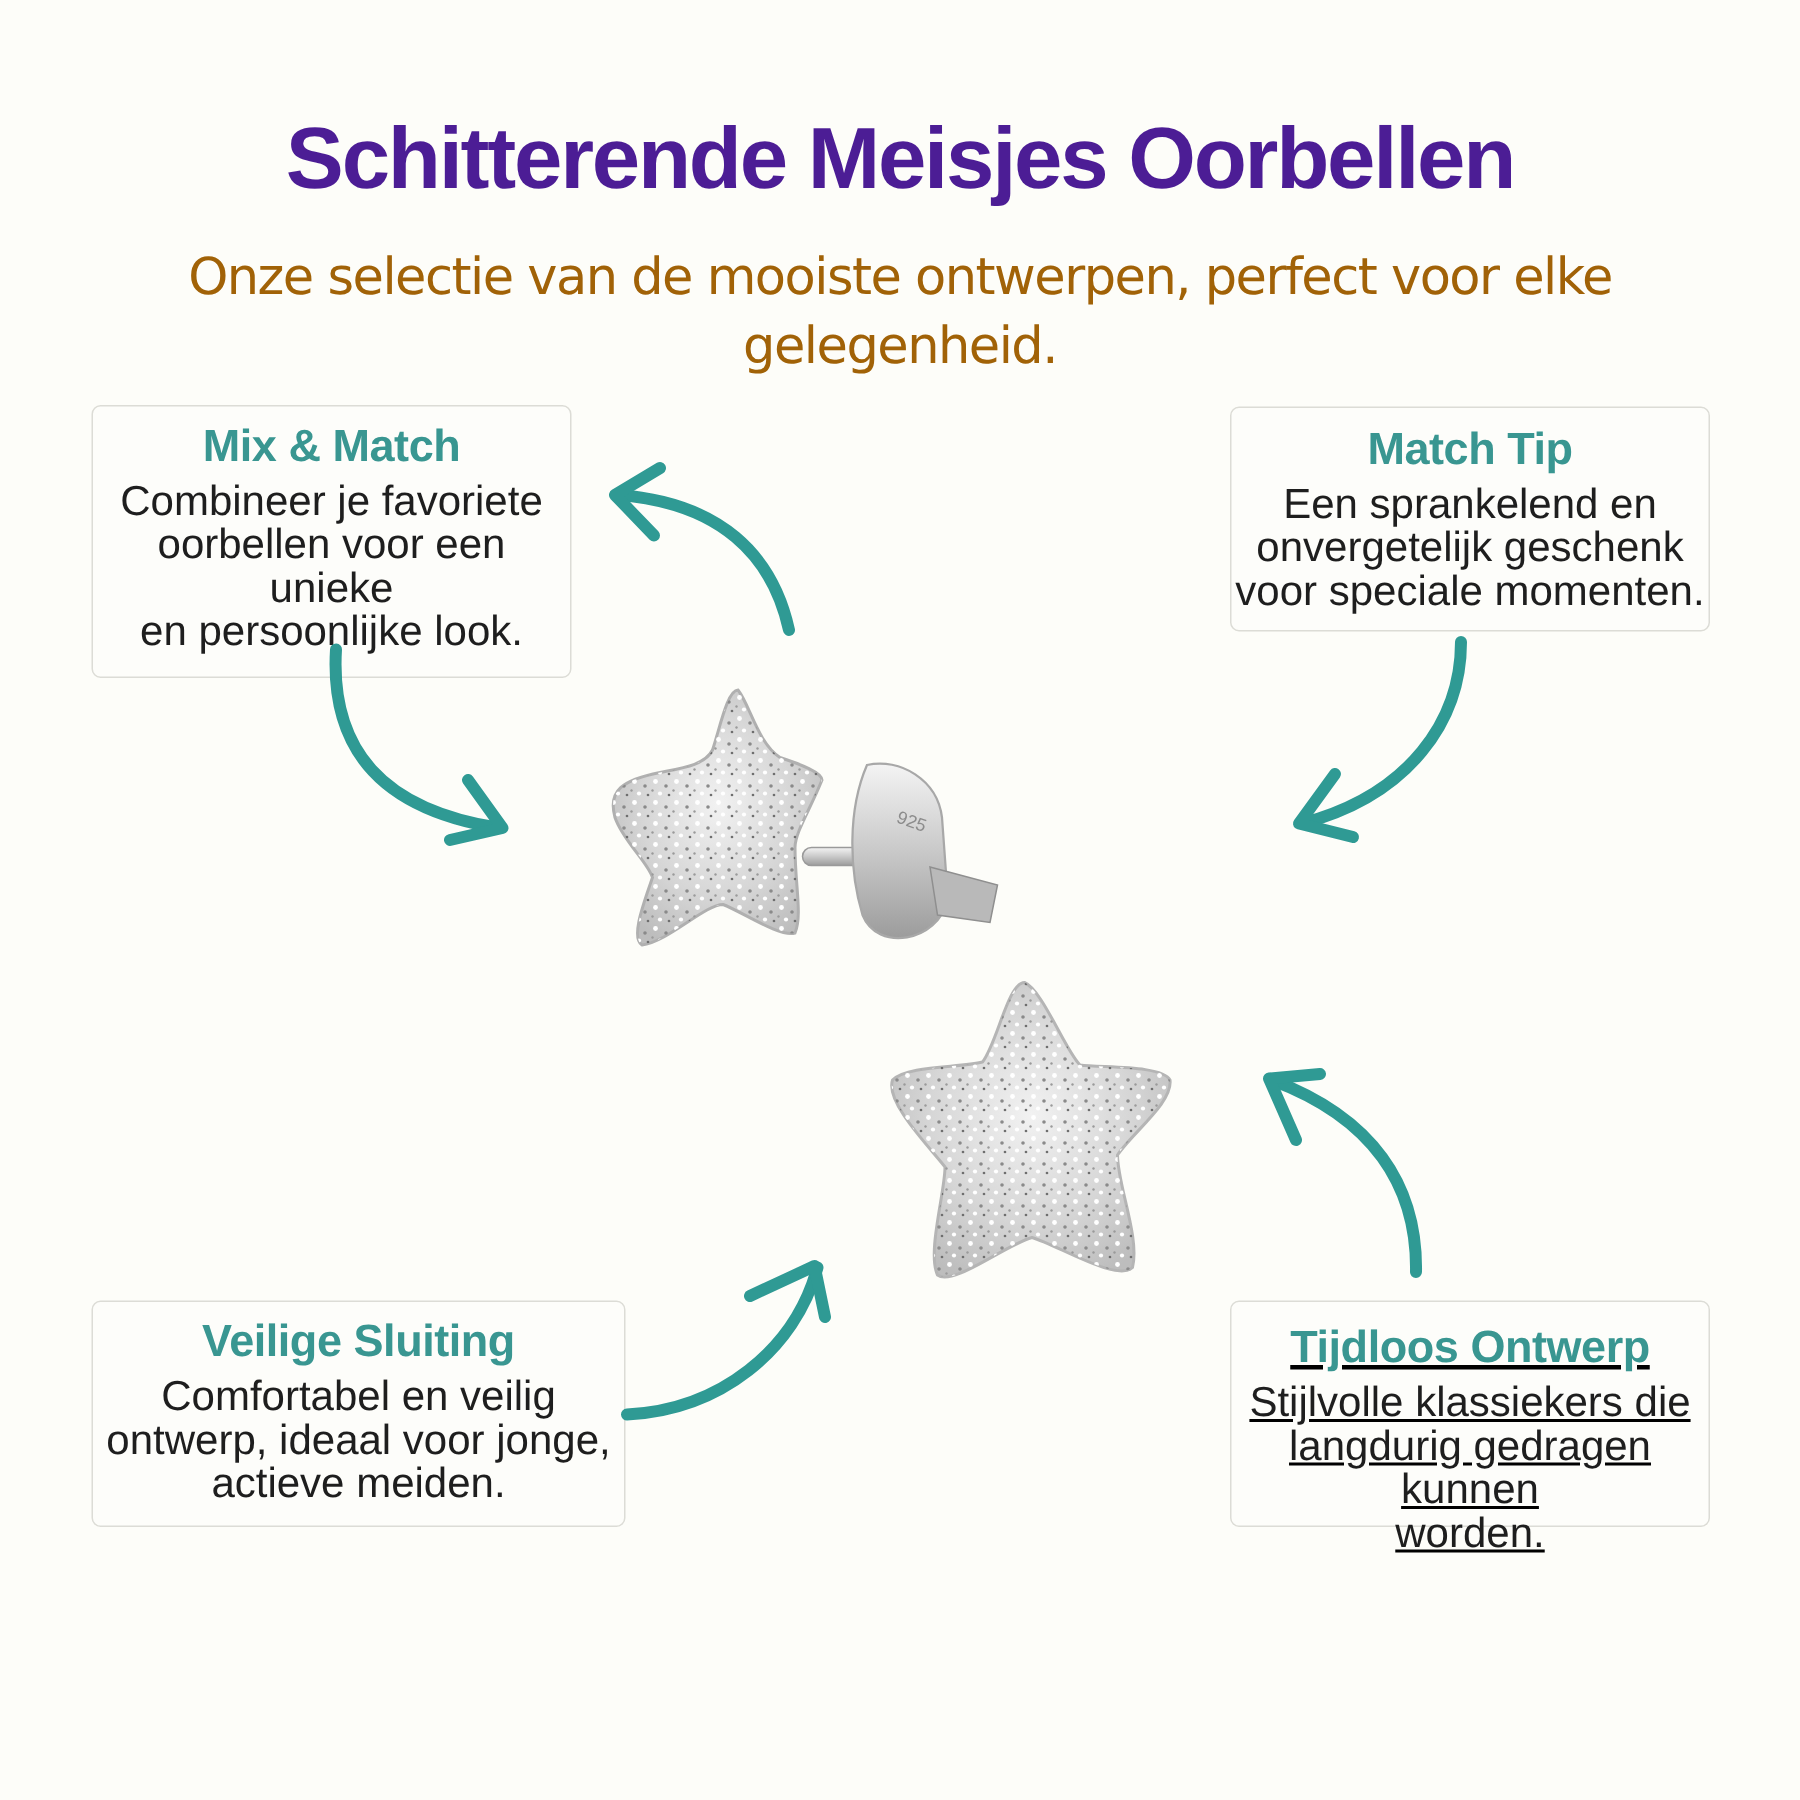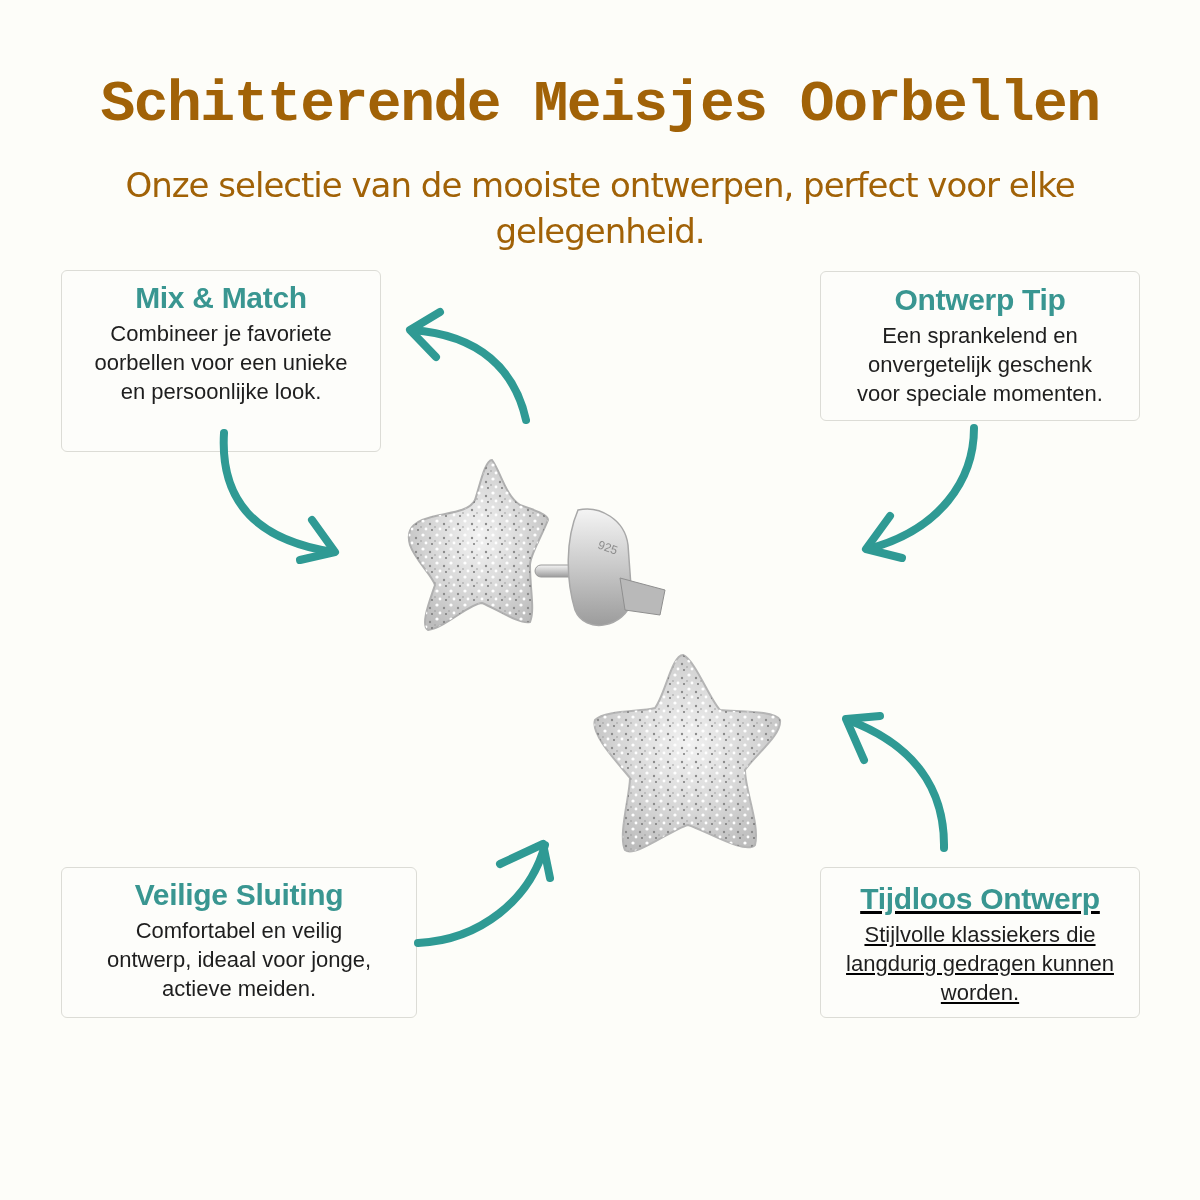--- a/index.html
+++ b/index.html
@@ -5,23 +5,23 @@
   html, body { margin: 0; padding: 0; }
   body {
     width: 1200px; height: 1200px; overflow: hidden;
     background: #fdfdf9;
     font-family: "Liberation Sans", sans-serif;
     position: relative;
   }
   .title {
     position: absolute; left: 0; top: 72px; width: 1200px;
     text-align: center; margin: 0;
-    font-family: Liberation Mono, monospace;
+    font-family: Liberation Sans, sans-serif;
     font-weight: bold; font-size: 58px; letter-spacing: -1.5px;
-    color: #a16207;
+    color: #4c1d95;
   }
   .subtitle {
     position: absolute; left: 100px; top: 162px; width: 1000px;
     text-align: center; margin: 0;
     font-family: "DejaVu Sans", sans-serif;
     font-size: 34px; line-height: 46px; letter-spacing: -1px;
     color: #a16207;
   }
   .card {
     position: absolute;
@@ -29,21 +29,21 @@
     border: 1.5px solid #dcdcd6;
     border-radius: 6px;
     box-sizing: border-box;
     text-align: center;
   }
   .card h2 {
     margin: 0; font-weight: bold; font-size: 30px;
     color: #399691; letter-spacing: -0.3px;
   }
   .card p {
-    margin: 4px 0 0; font-size: 22px; line-height: 29px; color: #1e1e1e;
+    margin: 4px 0 0; font-size: 28px; line-height: 29px; color: #1e1e1e;
   }
   #card-mix    { left: 61px;  top: 270px; width: 320px; height: 182px; padding-top: 10px; }
   #card-cadeau { left: 820px; top: 271px; width: 320px; height: 150px; padding-top: 11px; }
   #card-veilig { left: 61px;  top: 867px; width: 356px; height: 151px; padding-top: 10px; }
   #card-tijd   { left: 820px; top: 867px; width: 320px; height: 151px; padding-top: 14px; text-decoration: underline; }
   svg.overlay { position: absolute; left: 0; top: 0; }
 </style>
 </head>
 <body>
 
@@ -53,21 +53,21 @@
 <div class="card" id="card-mix">
   <h2>Mix &amp; Match</h2>
   <p>
     <span>Combineer je favoriete</span><br>
     <span>oorbellen voor een unieke</span><br>
     <span>en persoonlijke look.</span>
   </p>
 </div>
 
 <div class="card" id="card-cadeau">
-  <h2>Ontwerp Tip</h2>
+  <h2>Match Tip</h2>
   <p>
     <span>Een sprankelend en</span><br>
     <span>onvergetelijk geschenk</span><br>
     <span>voor speciale momenten.</span>
   </p>
 </div>
 
 <div class="card" id="card-veilig">
   <h2>Veilige Sluiting</h2>
   <p>

